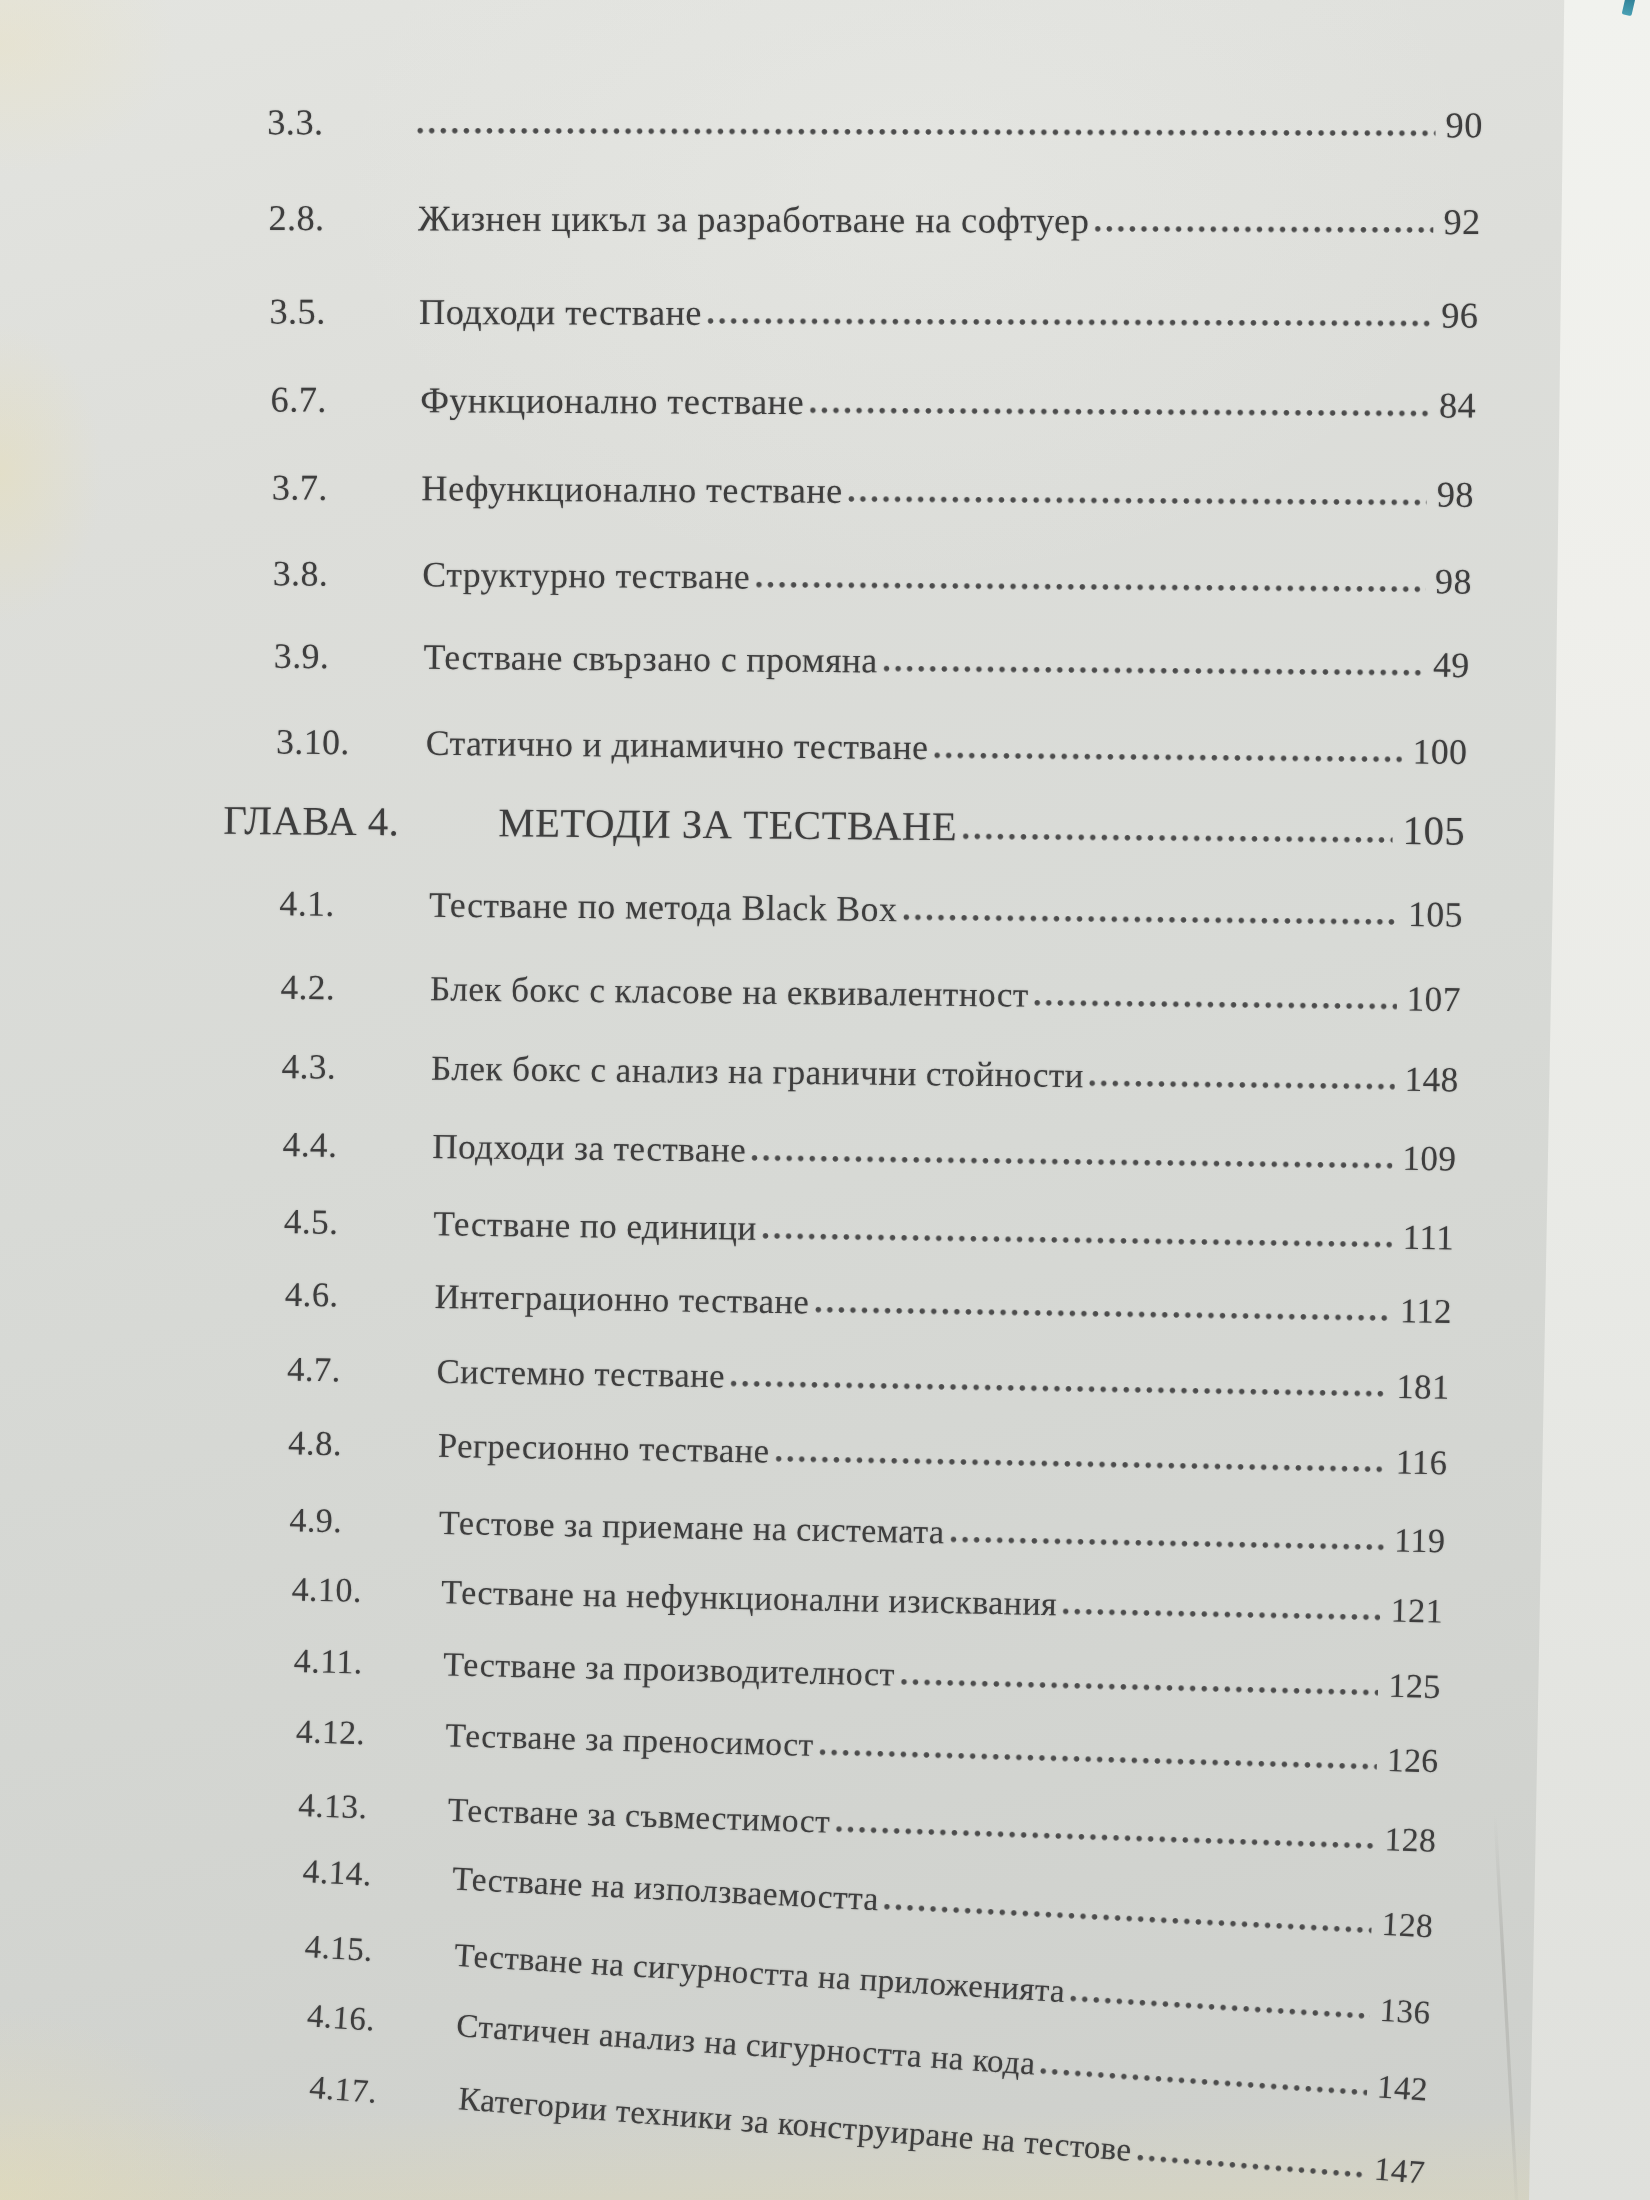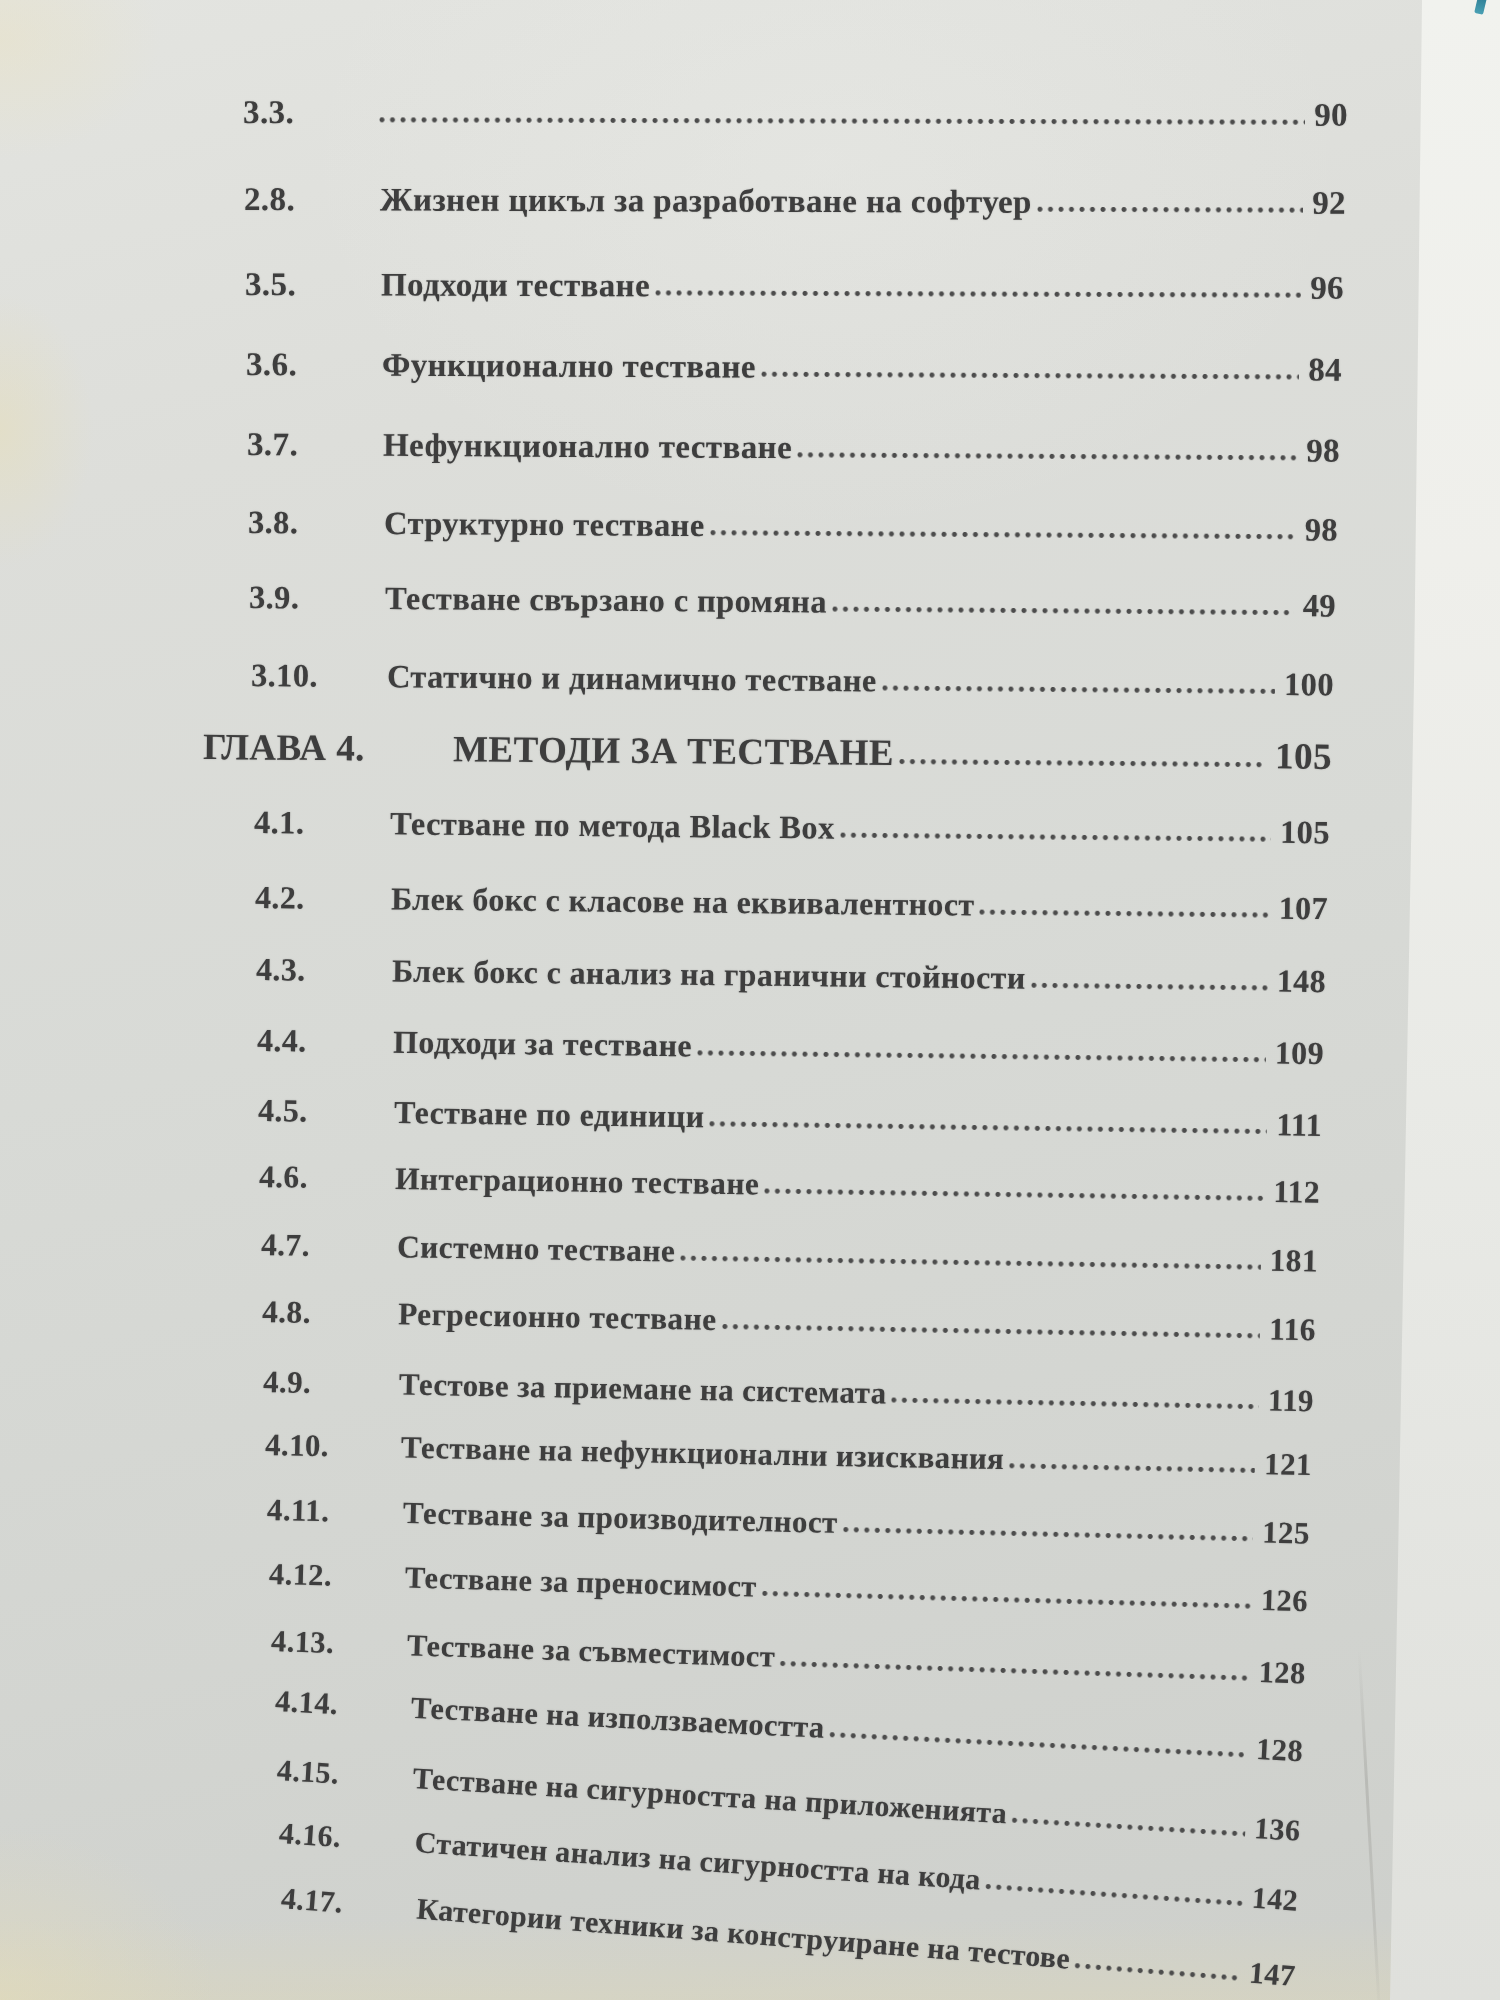--- a/index.html
+++ b/index.html
@@ -31,21 +31,21 @@
     position:absolute;left:1368px;top:1650px;width:3px;height:370px;
     background:linear-gradient(to bottom,rgba(150,150,145,0) 0%,rgba(150,150,145,0.38) 35%,rgba(160,160,154,0.30) 75%,rgba(160,160,154,0) 100%);
     transform:rotate(-3.2deg);
   }
   .pen-mark{
     position:absolute;left:1476px;top:-3px;width:9px;height:17px;
     background:linear-gradient(to bottom,#2f7e95,#49a0b4);
     transform:rotate(13deg);border-radius:2px;
   }
   
-  .toc{position:absolute;inset:0;filter:blur(0.35px);font-weight:bold;}
+  .toc{position:absolute;inset:0;filter:blur(0.35px);}
   .row{
     position:absolute;display:flex;align-items:baseline;
     line-height:1.3;color:#3e3e3e;white-space:nowrap;
     transform-origin:0 60%;
     text-shadow:0 0 1.5px rgba(70,70,70,0.38);
     letter-spacing:0.012em;
   }
   .row .num{flex:0 0 auto;width:136px;}
   .row.chapter .num{width:250px;}
   .row .title{flex:0 0 auto;margin-right:5px;}
@@ -76,21 +76,21 @@
     <span class="leader"></span>
     <span class="page-num">92</span>
   </div>
       <div class="row" style="top: 263px; left: 245px; width: 1099px; font-size: 33px; transform: rotate(0.2deg);">
     <span class="num">3.5.</span>
     <span class="title">Подходи тестване</span>
     <span class="leader"></span>
     <span class="page-num">96</span>
   </div>
       <div class="row" style="top: 343px; left: 246px; width: 1096px; font-size: 33px; transform: rotate(0.3deg);">
-    <span class="num">3.6.</span>
+    <span class="num">6.7.</span>
     <span class="title">Функционално тестване</span>
     <span class="leader"></span>
     <span class="page-num">84</span>
   </div>
       <div class="row" style="top: 423px; left: 247px; width: 1093px; font-size: 33px; transform: rotate(0.35deg);">
     <span class="num">3.7.</span>
     <span class="title">Нефункционално тестване</span>
     <span class="leader"></span>
     <span class="page-num">98</span>
   </div>

